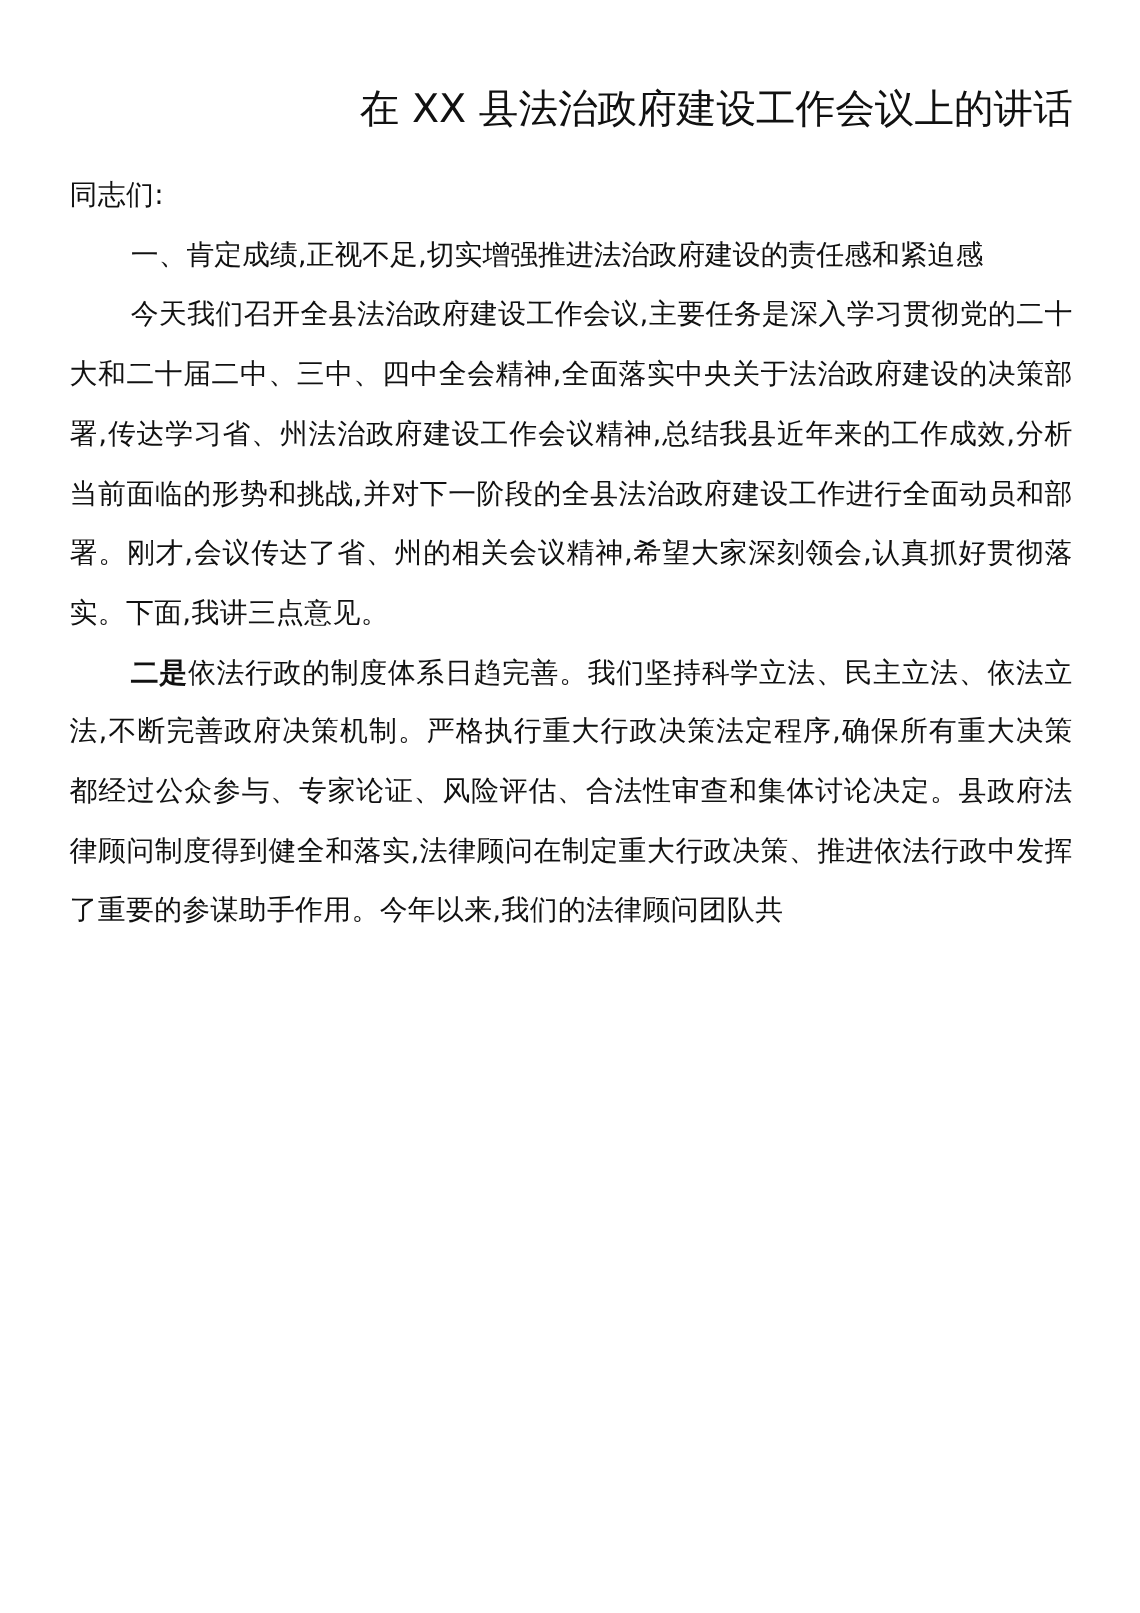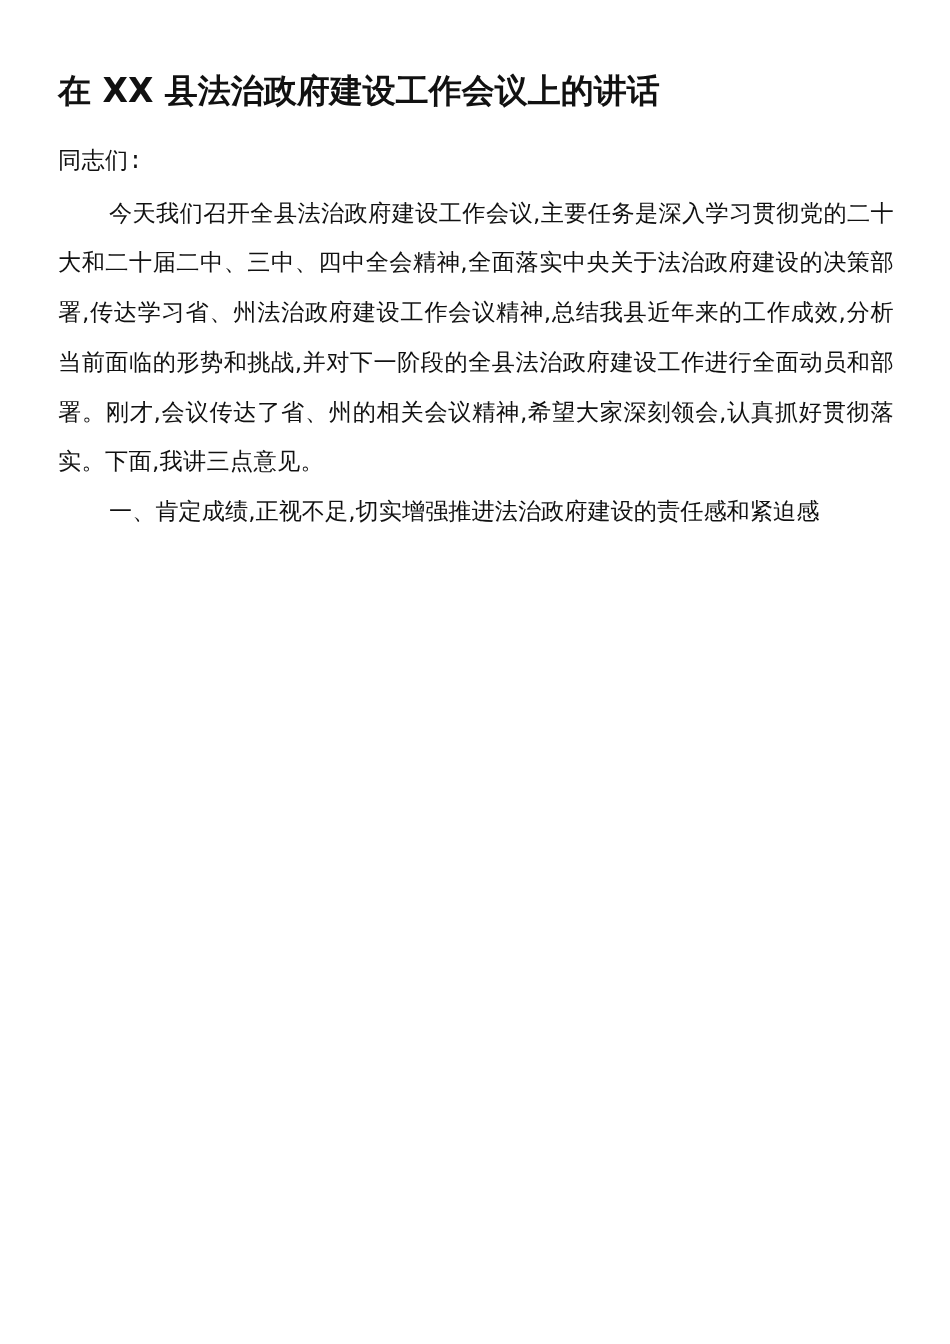--- a/index.html
+++ b/index.html
@@ -19,61 +19,61 @@
       position: absolute;
       left: 58px;
       top: 0;
       width: 836px;
     }
     .title {
       position: absolute;
       left: 0;
       width: 836px;
       top: 66px;
-      text-align: left;
+      text-align: right;
       font-size: 33px;
       line-height: 50px;
       letter-spacing: 0px;
-      font-weight: bold;
+      font-weight: normal;
       margin: 0;
     }
     .body {
       position: absolute;
       left: 0;
       top: 138px;
       width: 836px;
       font-size: 23.2px;
       line-height: 49.7px;
       text-align: justify;
       letter-spacing: 0.3px;
     }
     .p {
       margin: 0;
       text-indent: 51px;
     }
     .p.noindent {
       text-indent: 0;
-      font-family: Liberation Mono, monospace;
     }
     .heading1 {
       letter-spacing: 0px;
     }
     .lead {
       font-weight: bold;
     }
   </style>
 </head>
 <body>
 
 <div class="page">
   <h1 class="title">在 XX 县法治政府建设工作会议上的讲话</h1>
 
   <div class="body">
     <p class="p noindent">同志们:</p>
 
+    <p class="p heading1">一、肯定成绩,正视不足,切实增强推进法治政府建设的责任感和紧迫感</p>
+
     <p class="p">今天我们召开全县法治政府建设工作会议,主要任务是深入学习贯彻党的二十大和二十届二中、三中、四中全会精神,全面落实中央关于法治政府建设的决策部署,传达学习省、州法治政府建设工作会议精神,总结我县近年来的工作成效,分析当前面临的形势和挑战,并对下一阶段的全县法治政府建设工作进行全面动员和部署。刚才,会议传达了省、州的相关会议精神,希望大家深刻领会,认真抓好贯彻落实。下面,我讲三点意见。</p>
-
-    <p class="p heading1">一、肯定成绩,正视不足,切实增强推进法治政府建设的责任感和紧迫感</p>
 
 
 
+    <p class="p"><span class="lead">二是</span><span>依法行政的制度体系日趋完善。我们坚持科学立法、民主立法、依法立法,不断完善政府决策机制。严格执行重大行政决策法定程序,确保所有重大决策都经过公众参与、专家论证、风险评估、合法性审查和集体讨论决定。县政府法律顾问制度得到健全和落实,法律顾问在制定重大行政决策、推进依法行政中发挥了重要的参谋助手作用。今年以来,我们的法律顾问团队共</span></p>
   </div>
 </div>
 
 </body></html>

